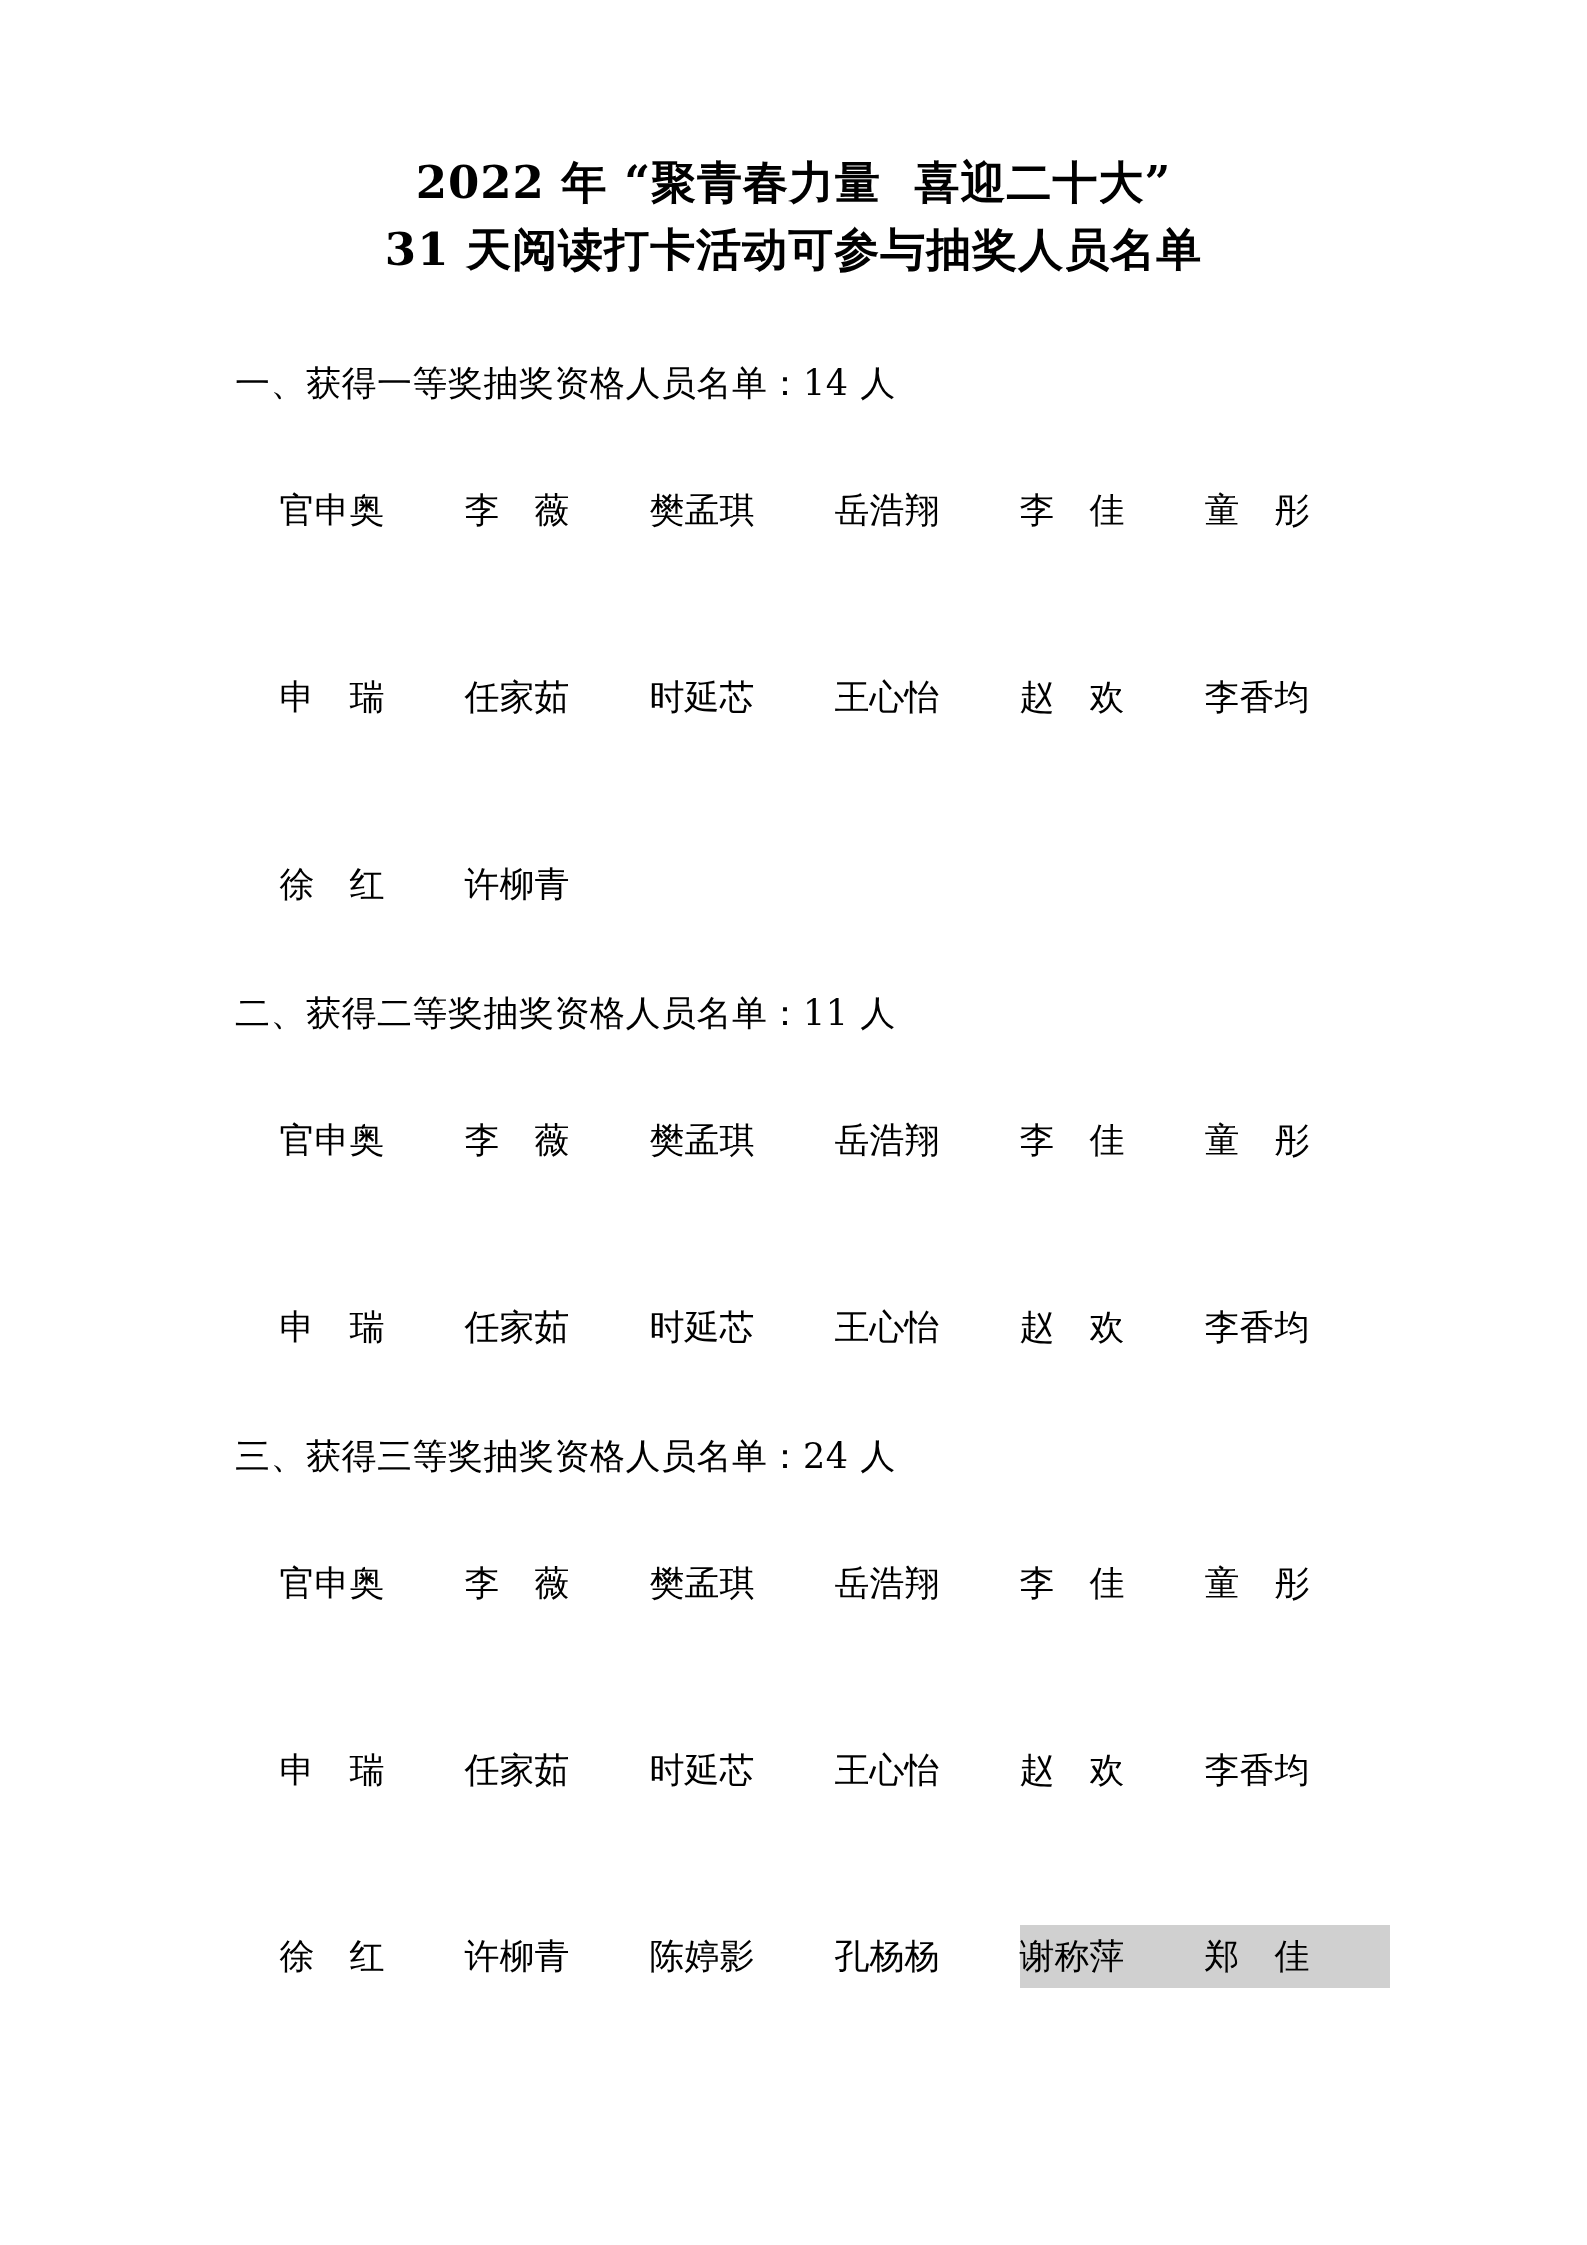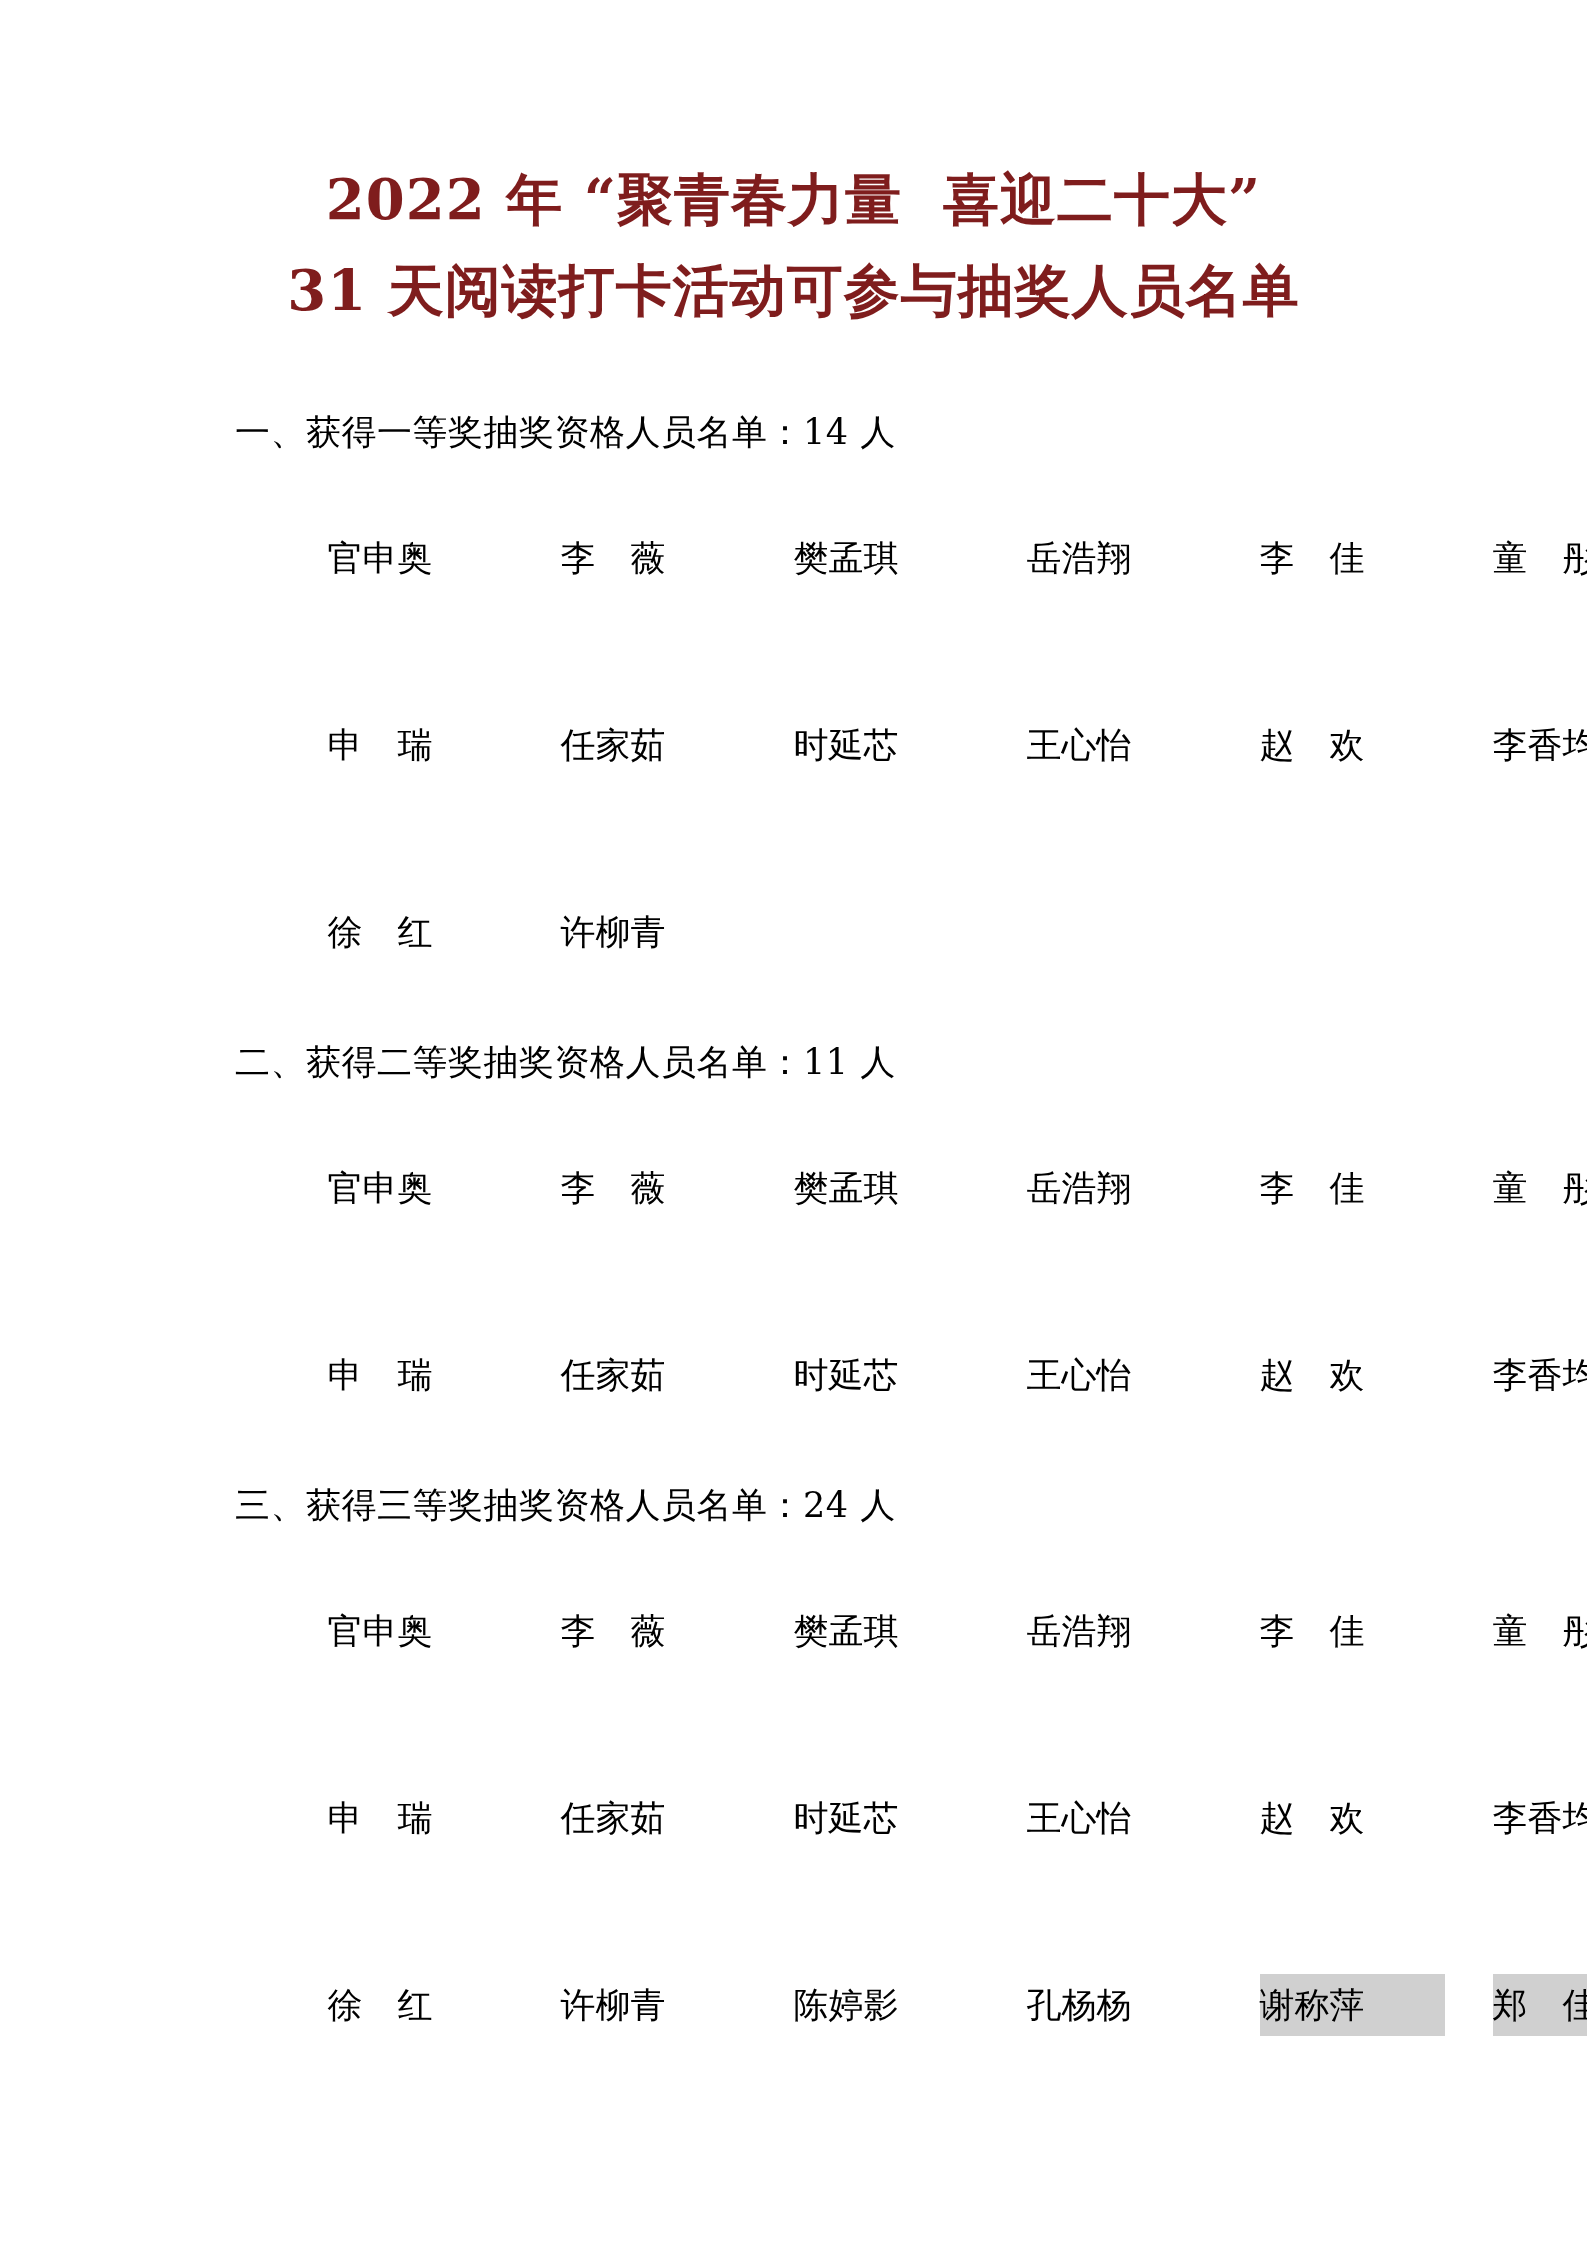--- a/index.html
+++ b/index.html
@@ -22,46 +22,44 @@
     padding: 150px 235px 0 235px;
     position: relative;
   }
   .title-block {
     text-align: center;
     margin-bottom: 70px;
   }
   .title-line {
     font-family: "DejaVu Serif", "Liberation Serif", serif;
     font-weight: bold;
-    font-size: 56px;
+    font-size: 45px;
     line-height: 1.48;
     letter-spacing: 1px;
-    color: #7f1d1d;
+    color: #000000;
     white-space: pre;
-    margin-top: 8px;
   }
   .section-heading {
     font-size: 35px;
     line-height: 1.75;
     margin: 6px 0 2px 0;
     letter-spacing: 0.5px;
   }
   .name-row {
     font-size: 35px;
     line-height: 1.78;
     white-space: pre;
     letter-spacing: 0px;
     margin: 0;
   }
   .name-row .cell {
     display: inline-block;
     width: 185px;
     text-align: left;
     white-space: pre;
-    margin-left: 48px;
   }
   .name-row .cell.hl {
     background: #d0d0d0;
   }
 </style>
 </head>
 <body>
 
 <div class="page">
 

